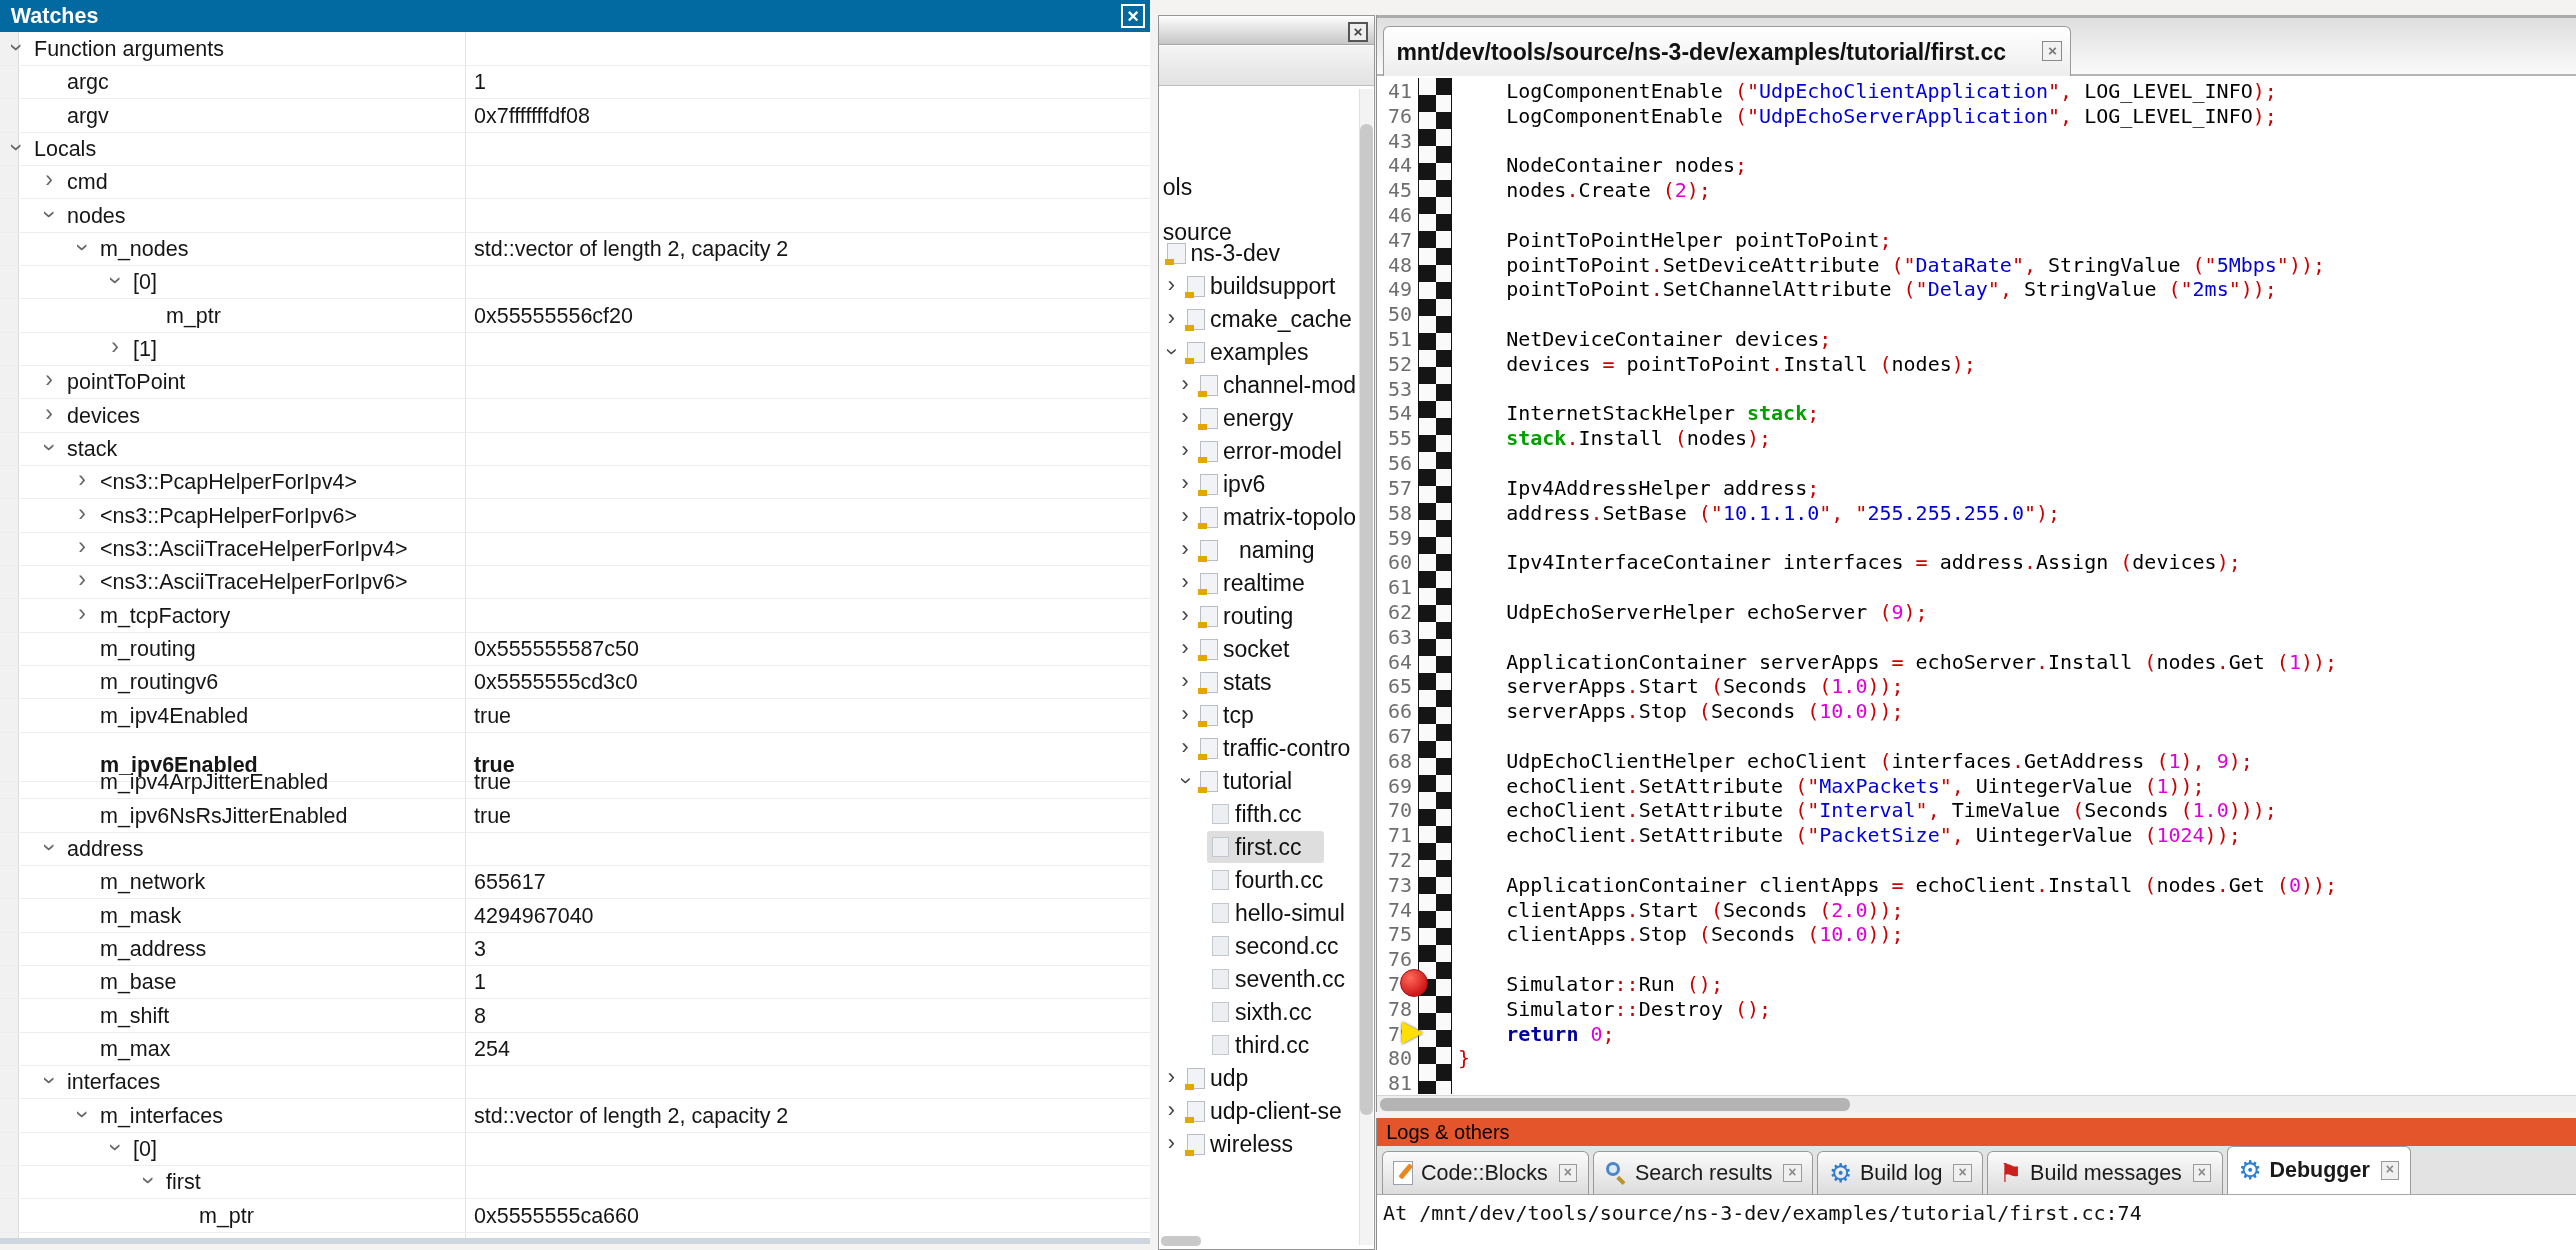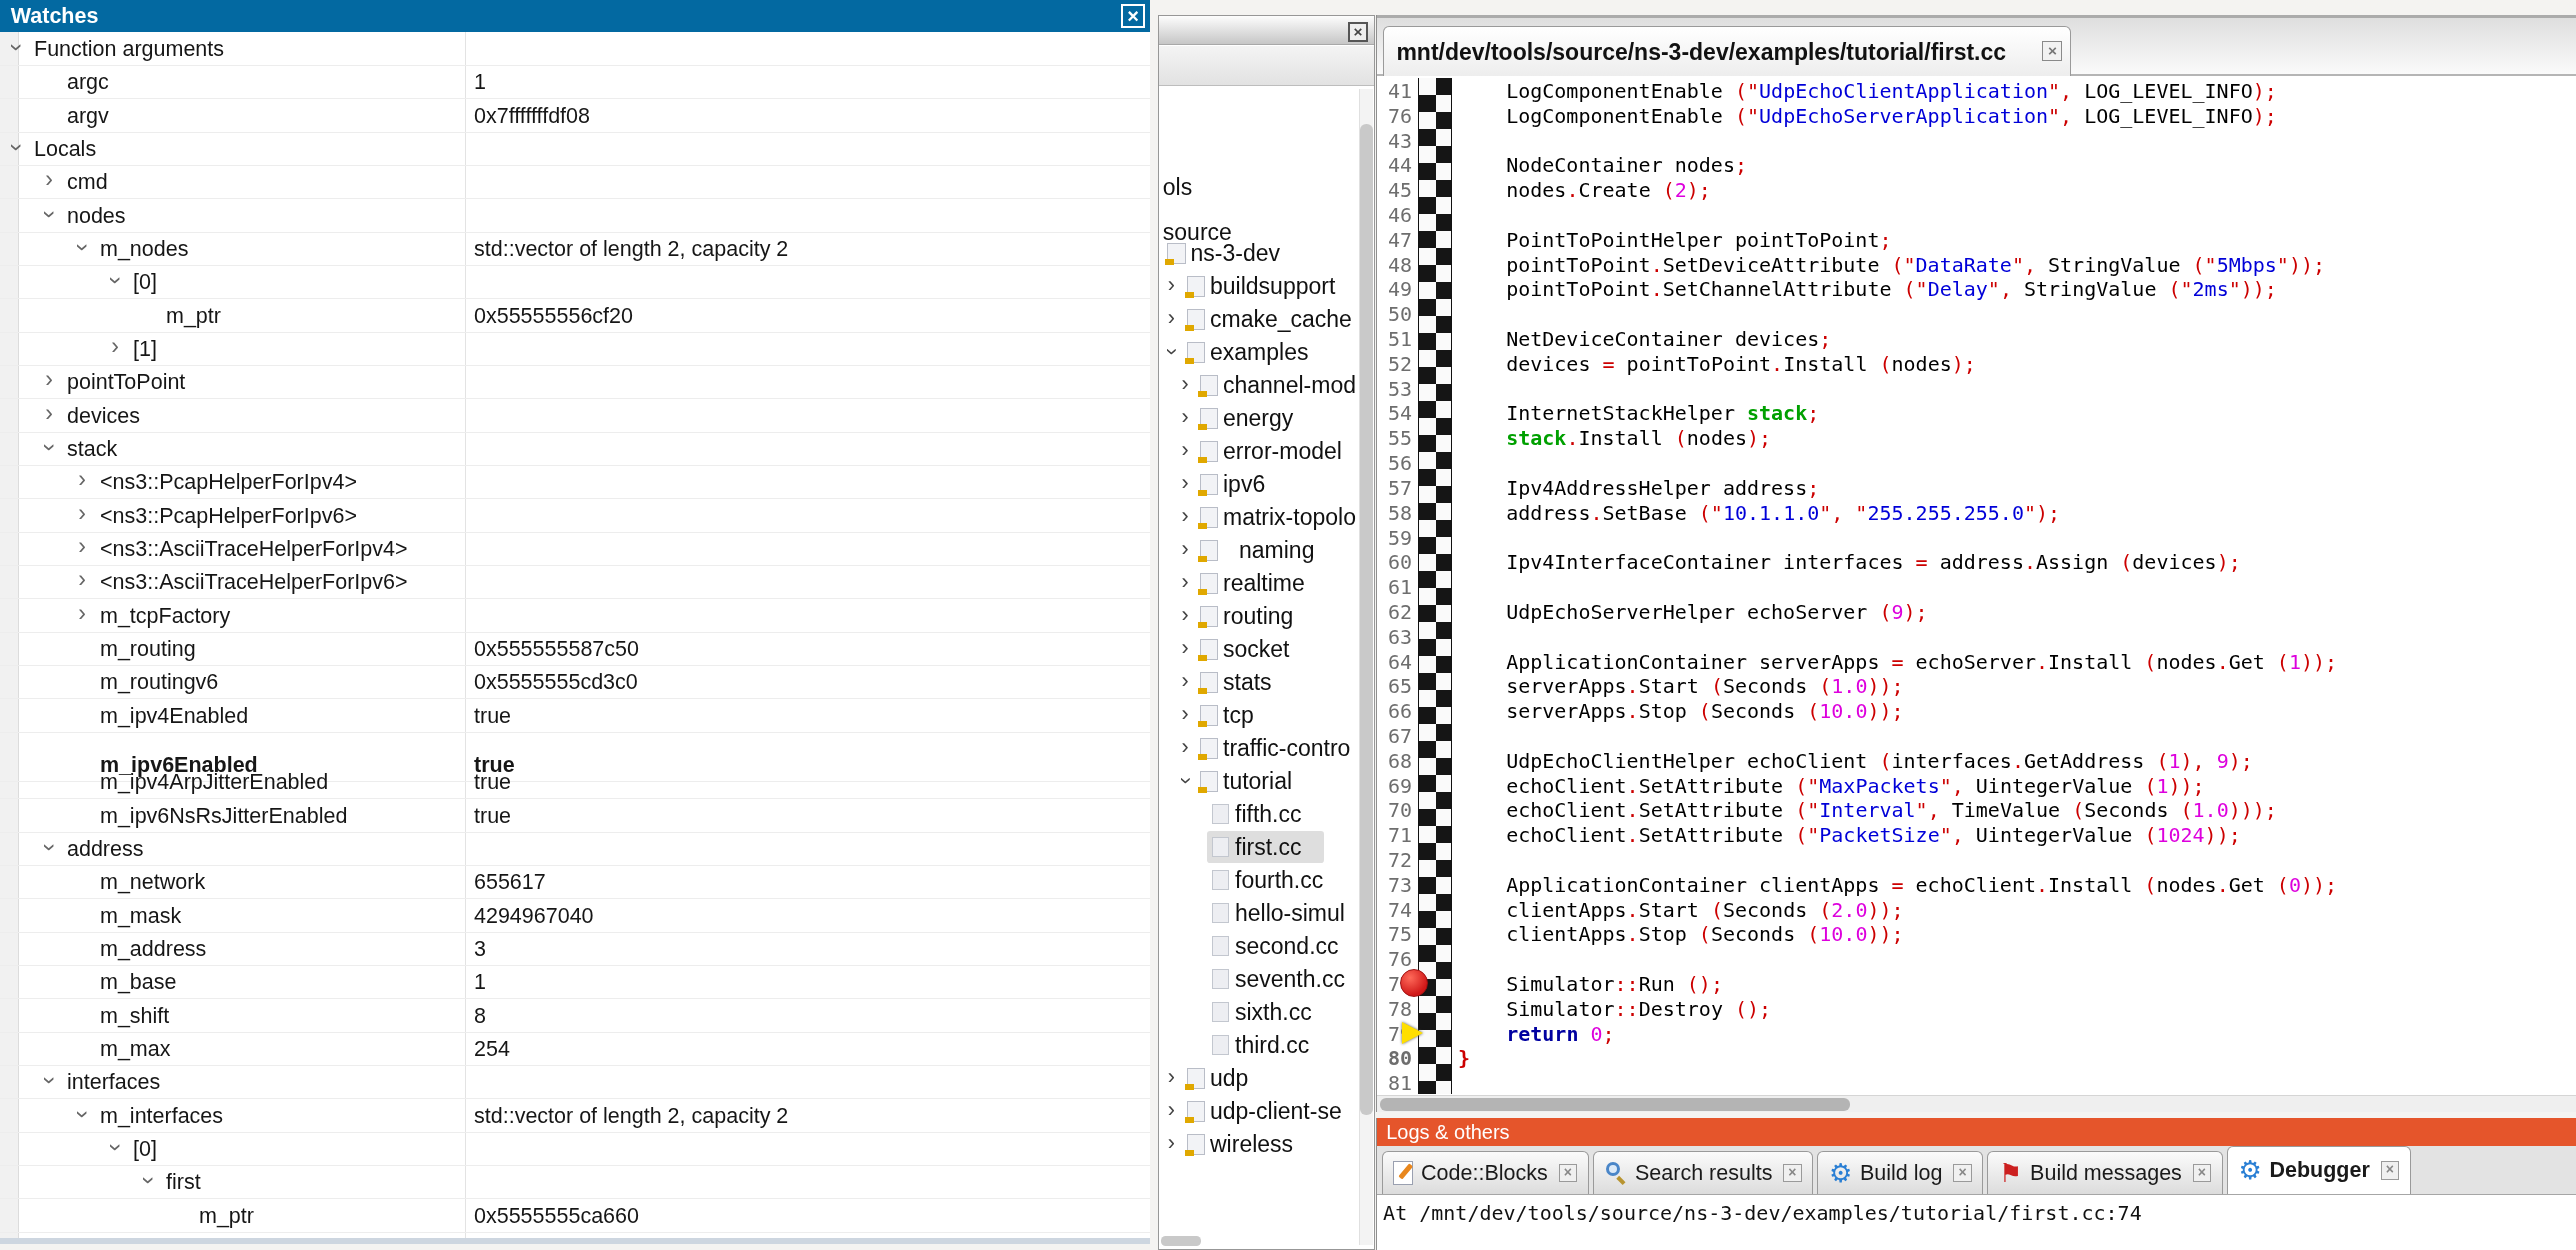--- a/index.html
+++ b/index.html
@@ -78,21 +78,21 @@
              background:radial-gradient(circle at 35% 30%, #ff6a5a, #d01818 70%); border:1.5px solid #a01010; z-index:2; }
   .mark-arrow { position:absolute; left:24.6px; top:1.5px; width:0; height:0; z-index:2;
                 border-left:21.5px solid #ffdf00; border-top:11.5px solid transparent; border-bottom:11.5px solid transparent;
                 filter:drop-shadow(0 0 1.5px #555); }
   #hscroll { left:0; top:1080px; width:100%; height:17px; background:#efefef; border-top:0.8px solid #d5d5d5; }
   #hthumb { left:3.1px; top:1.5px; width:470px; height:13px; background:#b4b4b4; border-radius:6.1px; }
 
   
   #logs-win { left:1376px; top:1118px; width:1200px; height:132px; background:#fff;
               border-left:1.5px solid #8f8f8f; }
-  #logs-title { left:0; top:0; width:100%; height:28px; background:#e5552b; color:#ffffff;
+  #logs-title { left:0; top:0; width:100%; height:28px; background:#e5552b; color:#000000;
                 font-size:20px; line-height:28px; padding-left:9.2px; }
   #logs-tabs { left:0; top:28px; width:100%; height:49px; background:#e3e3e3;
                border-bottom:1.5px solid #a6a6a6; display:flex; align-items:flex-end; padding-left:4.6px; }
   .ltab { position:relative; height:43px; margin-right:3.8px; border:1.5px solid #9a9a9a; border-bottom:none;
           border-radius:6.1px 6.1px 0 0; background:linear-gradient(#fbfbfb,#dcdcdc);
           display:flex; align-items:center; padding:0 10.8px; }
   .ltab.active { height:48px; background:#ffffff; }
   .ltab .lt-label { font-size:21.5px; color:#1a1a1a; margin:0 10.8px 0 7.7px; white-space:nowrap; }
   .ltab.active .lt-label { font-weight:bold; }
   .lt-x { width:18.4px; height:18.4px; border:1.5px solid #9a9a9a; background:#f0f0f0; color:#888;
@@ -584,21 +584,21 @@
         </div>
         <div class="cl abs" style="top: 918px;">
           <span class="ln">78</span>
           <span class="code"><span class="tk-p">    Simulator</span><span class="tk-r">::</span><span class="tk-p">Destroy </span><span class="tk-r">();</span></span>
         </div>
         <div class="cl abs" style="top: 943px;">
           <span class="ln">79</span>
           <div class="mark-arrow"></div>
           <span class="code"><span class="tk-p">    </span><span class="tk-k">return</span><span class="tk-p"> </span><span class="tk-n">0</span><span class="tk-r">;</span></span>
         </div>
-        <div class="cl abs" style="top: 967px; font-weight: bold;">
+        <div class="cl abs" style="top: 967px;">
           <span class="ln">80</span>
           <span class="code"><span class="tk-r">}</span></span>
         </div>
         <div class="cl abs" style="top: 992px;">
           <span class="ln">81</span>
           <span class="code"></span>
         </div>
       </div>
   </div>
   <div id="hscroll" class="abs">

